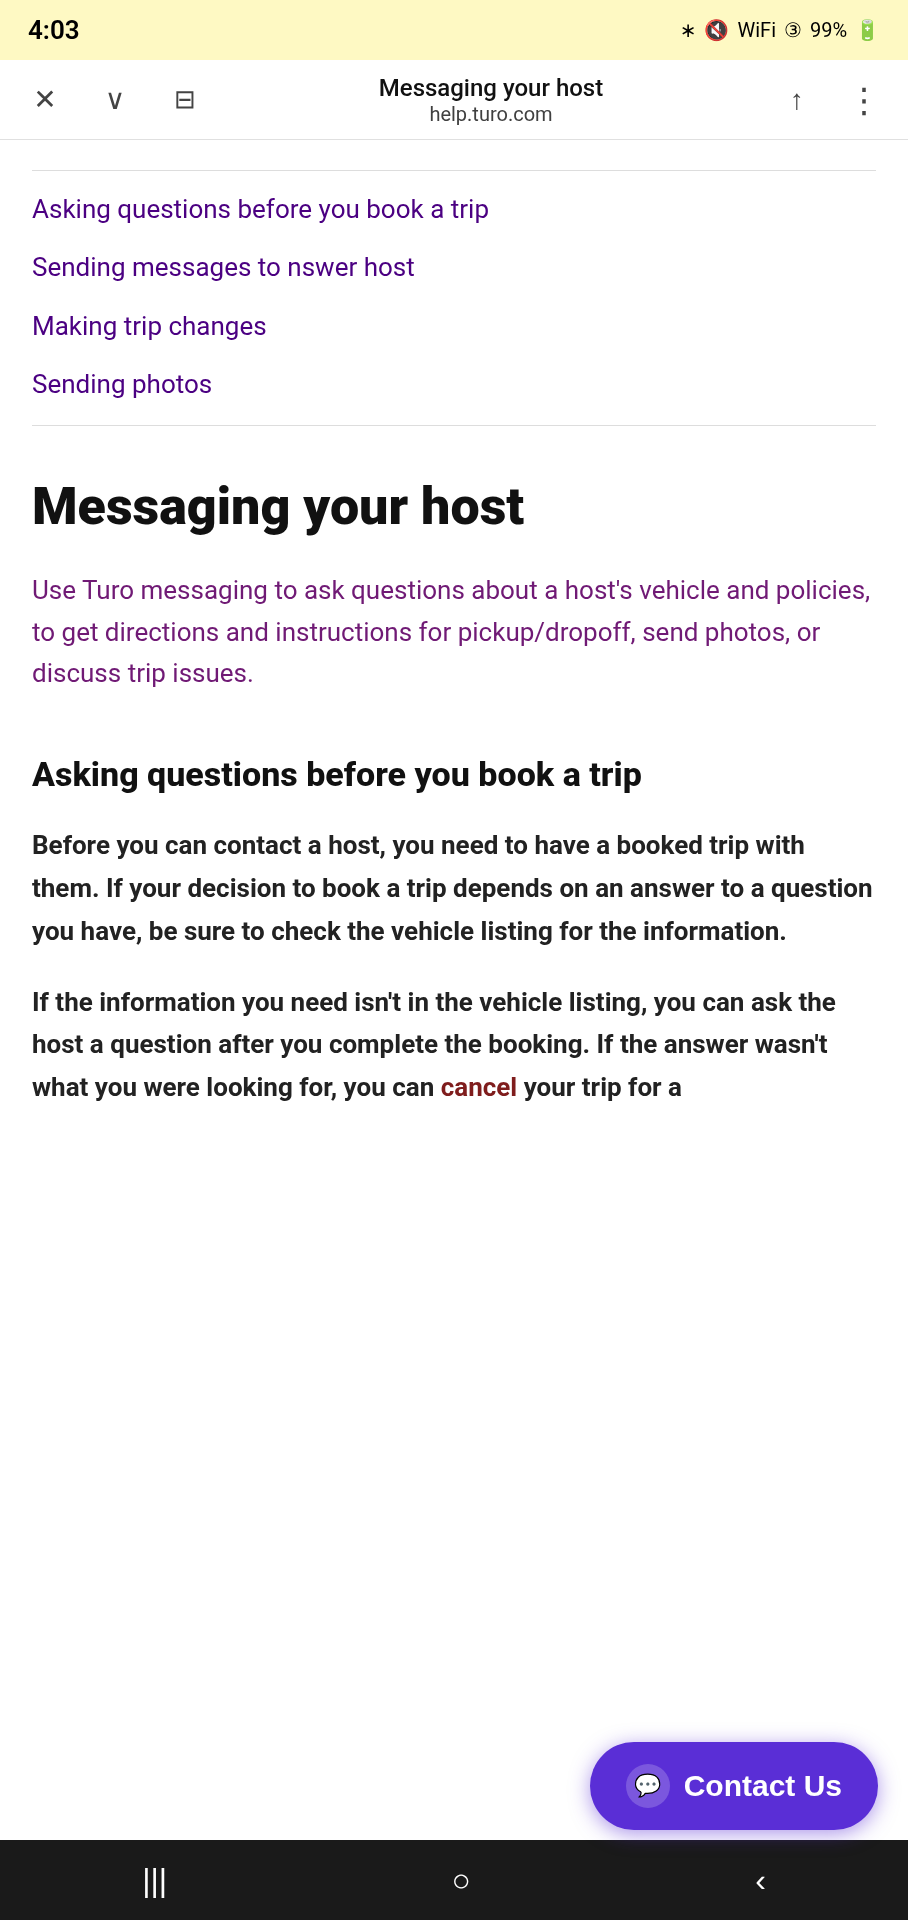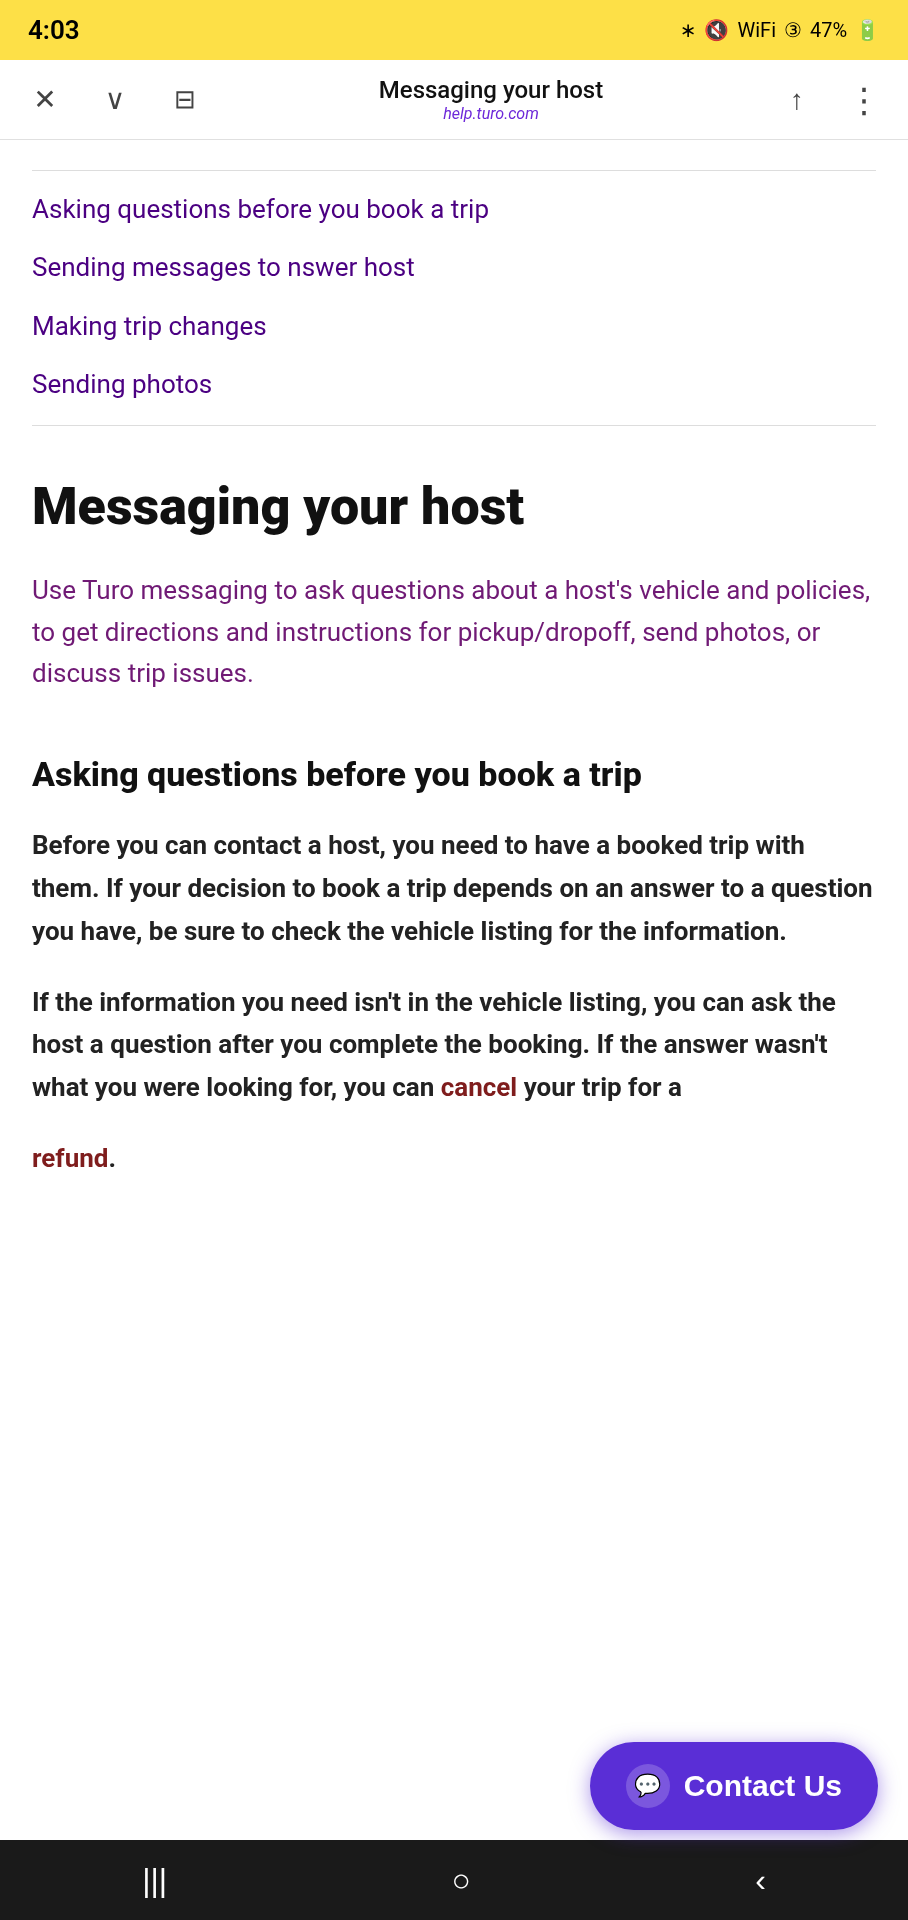--- a/index.html
+++ b/index.html
@@ -9,21 +9,21 @@
       width: 908px;
       min-height: 1920px;
       background: #ffffff;
       font-family: -apple-system, BlinkMacSystemFont, 'Segoe UI', Roboto, sans-serif;
       position: relative;
       overflow-x: hidden;
     }
 
     
     .status-bar {
-      background: #fde047;
+      background: #fef9c3;
       display: flex;
       justify-content: space-between;
       align-items: center;
       padding: 2px 28px;
       height: 60px;
     }
 
     .status-time {
       font-size: 26px;
       font-weight: 600;
@@ -77,23 +77,22 @@
       align-items: center;
     }
 
     .browser-page-title {
       font-size: 24px;
       font-weight: 500;
       color: #111;
     }
 
     .browser-url {
-      font-size: 16px;
-      color: #6d28d9;
-      font-style: italic;
+      font-size: 20px;
+      color: #404040;
     }
 
     .browser-right-icons {
       display: flex;
       align-items: center;
       gap: 16px;
     }
 
     
     .article-container {
@@ -231,21 +230,21 @@
 </head>
 <body>
 
 <div class="status-bar">
   <span class="status-time">4:03</span>
   <div class="status-icons">
     <span>∗</span>
     <span>🔇</span>
     <span>WiFi</span>
     <span>③</span>
-    <span class="status-battery">47%</span>
+    <span class="status-battery">99%</span>
     <span>🔋</span>
   </div>
 </div>
 
 <div class="browser-bar">
   <button class="browser-icon-btn">
     <span class="icon-x"></span>
   </button>
   <button class="browser-icon-btn">
     <span class="icon-chevron"></span>
@@ -294,23 +293,20 @@
   <p class="article-intro">Use Turo messaging to ask questions about a host's vehicle and policies, to get directions and instructions for pickup/dropoff, send photos, or discuss trip issues.</p>
 
   <h2 class="section-title">Asking questions before you book a trip</h2>
 
   <p class="section-body">Before you can contact a host, you need to have a booked trip with them. If your decision to book a trip depends on an answer to a question you have, be sure to check the vehicle listing for the information.</p>
 
   <p class="section-body">
     <span>If the information you need isn't in the vehicle listing, you can ask the host a question after you complete the booking. If the a</span><span>nswer wasn't what you were looking for, you can </span><a class="inline-link" href="#">cancel</a>
     <span> your trip for a </span>
   </p>
-  <p class="section-body">
-    <a class="inline-link" href="#">refund</a><span>.</span>
-  </p>
 
 </div>
 
 <button class="contact-us-btn">
   <div class="contact-icon-circle">
     <span style="font-size:22px;">💬</span>
   </div>
   <span>Contact Us</span>
 </button>
 

